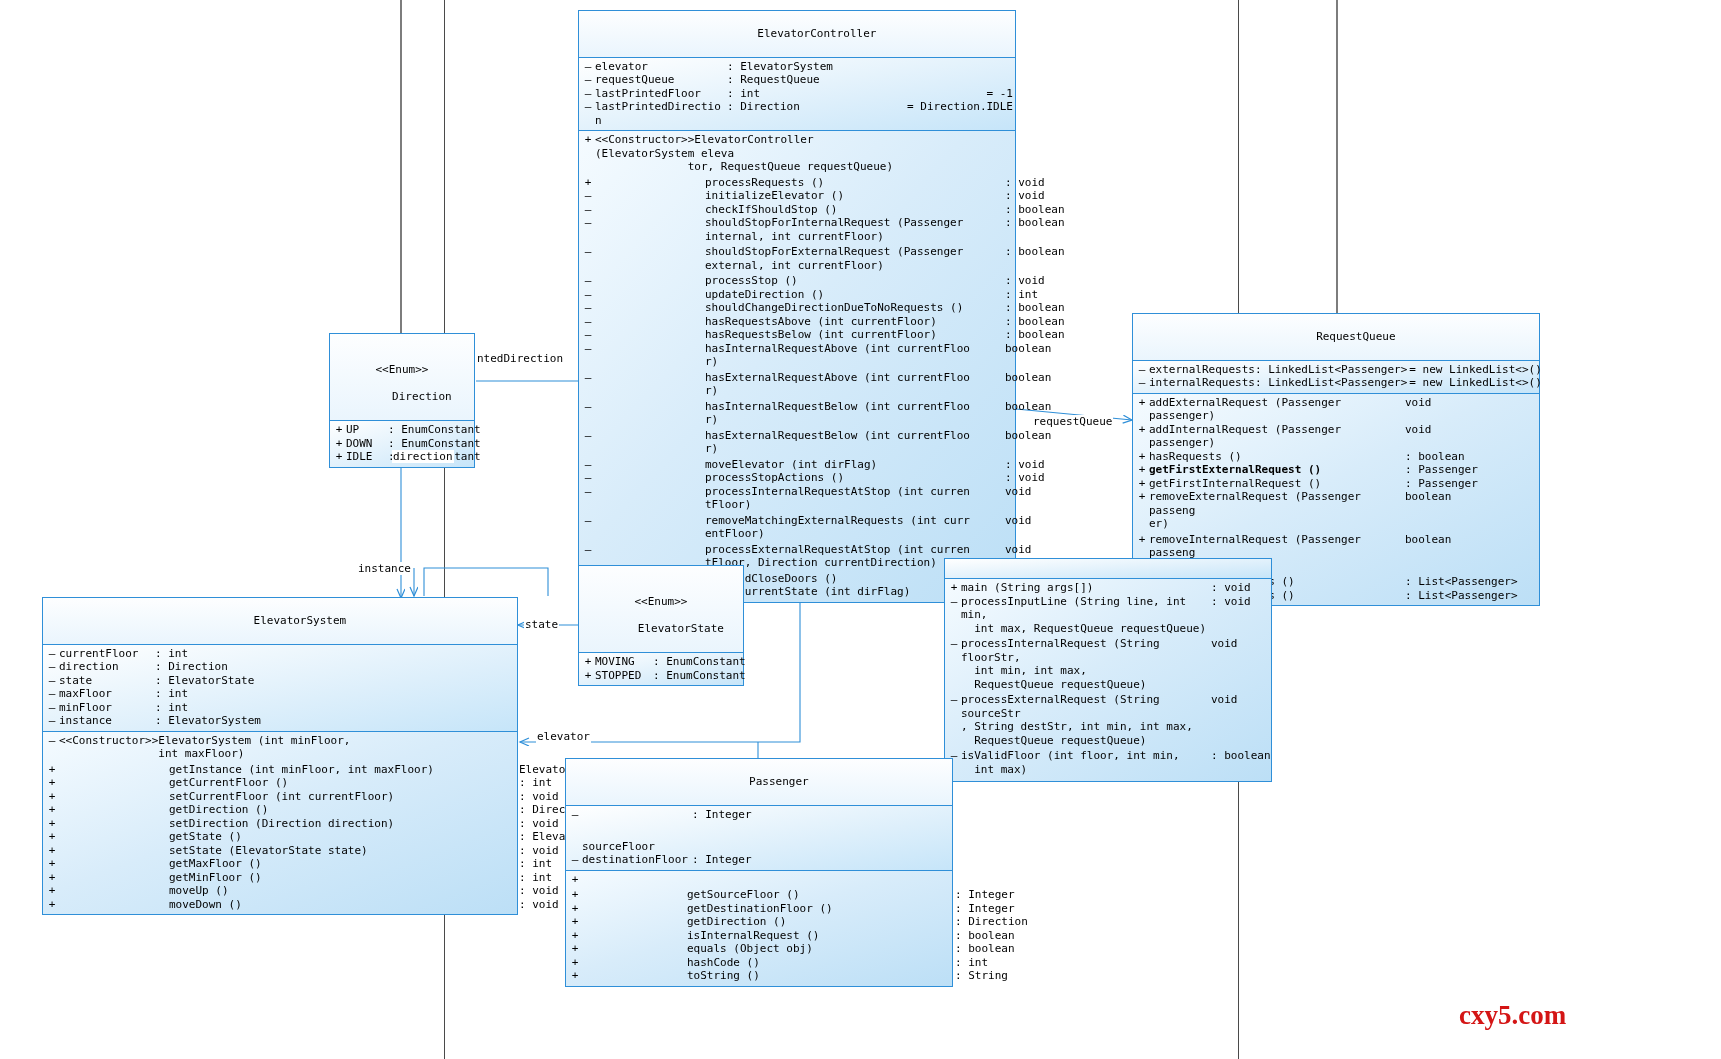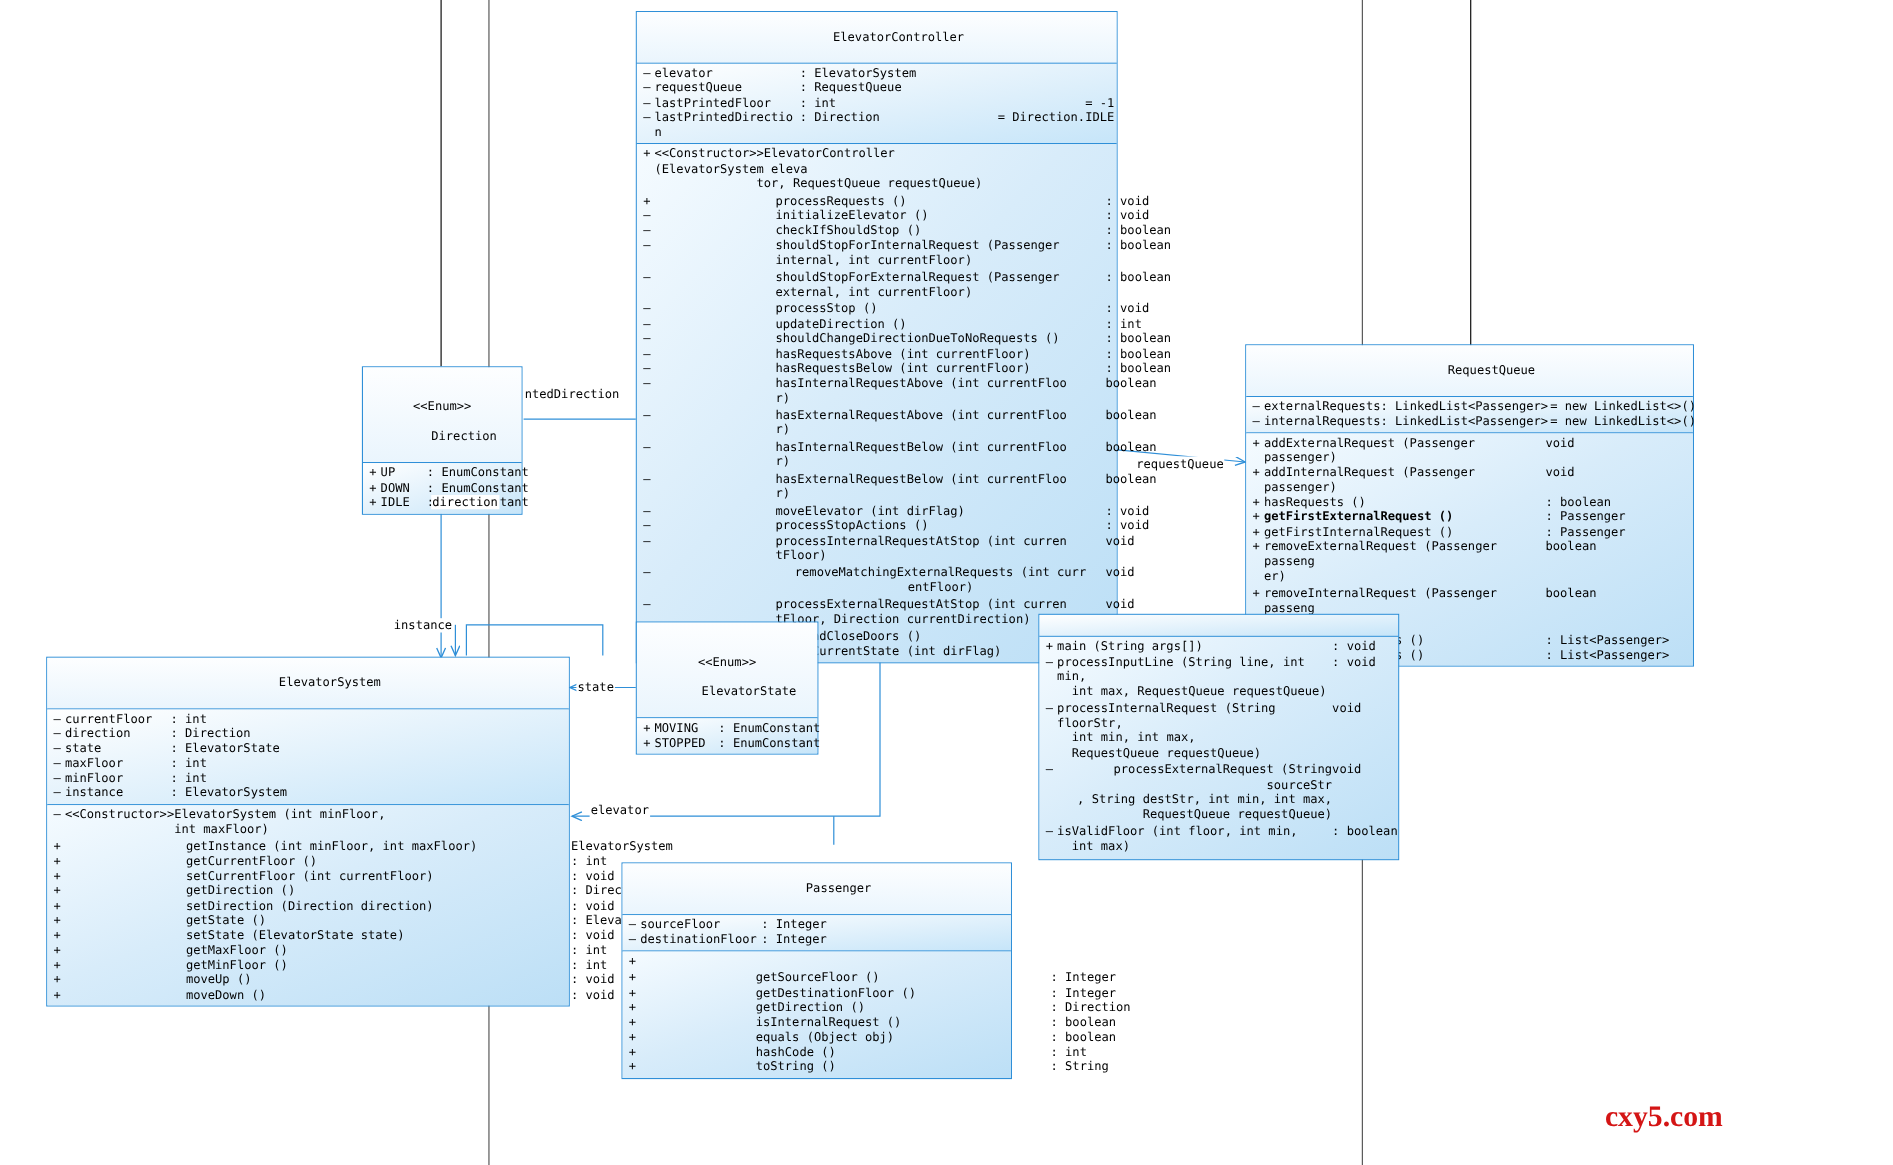--- a/index.html
+++ b/index.html
@@ -173,21 +173,21 @@
         <div class="row oprow" style="margin-bottom: 2px;"><span class="vis">–</span><span class="sig" style="width: 300px; flex: 0 0 300px; padding-left: 110px;">hasExternalRequestAbove (int currentFloo
 r)</span><span class="ret">boolean</span></div>
         <div class="row oprow" style="margin-bottom: 2px;"><span class="vis">–</span><span class="sig" style="width: 300px; flex: 0 0 300px; padding-left: 110px;">hasInternalRequestBelow (int currentFloo
 r)</span><span class="ret">boolean</span></div>
         <div class="row oprow" style="margin-bottom: 2px;"><span class="vis">–</span><span class="sig" style="width: 300px; flex: 0 0 300px; padding-left: 110px;">hasExternalRequestBelow (int currentFloo
 r)</span><span class="ret">boolean</span></div>
         <div class="row oprow"><span class="vis">–</span><span class="sig" style="width: 300px; flex: 0 0 300px; padding-left: 110px;">moveElevator (int dirFlag)</span><span class="ret">: void</span></div>
         <div class="row oprow"><span class="vis">–</span><span class="sig" style="width: 300px; flex: 0 0 300px; padding-left: 110px;">processStopActions ()</span><span class="ret">: void</span></div>
         <div class="row oprow" style="margin-bottom: 2px;"><span class="vis">–</span><span class="sig" style="width: 300px; flex: 0 0 300px; padding-left: 110px;">processInternalRequestAtStop (int curren
 tFloor)</span><span class="ret">void</span></div>
-        <div class="row oprow" style="margin-bottom: 2px;"><span class="vis">–</span><span class="sig" style="width: 300px; flex: 0 0 300px; padding-left: 110px; text-align: center;">removeMatchingExternalRequests (int curr
+        <div class="row oprow" style="margin-bottom: 2px;"><span class="vis">–</span><span class="sig" style="width: 300px; flex: 0 0 300px; padding-left: 110px;">removeMatchingExternalRequests (int curr
 entFloor)</span><span class="ret">void</span></div>
         <div class="row oprow" style="margin-bottom: 2px;"><span class="vis">–</span><span class="sig" style="width: 300px; flex: 0 0 300px; padding-left: 110px;">processExternalRequestAtStop (int curren
 tFloor, Direction currentDirection)</span><span class="ret">void</span></div>
         <div class="row oprow"><span class="vis">–</span><span class="sig" style="width: 300px; flex: 0 0 300px; padding-left: 110px;">openAndCloseDoors ()</span><span class="ret">: void</span></div>
         <div class="row oprow"><span class="vis">–</span><span class="sig" style="width: 300px; flex: 0 0 300px; padding-left: 110px;">printCurrentState (int dirFlag)</span><span class="ret">: void</span></div>
       </div>
   </div>
 
   <div class="uml" style="left:1132px; top:313px; width:408px;">
     <div class="title">
@@ -266,34 +266,34 @@
 
   <div class="uml" style="left:944px; top:558px; width:328px;">
     <div class="attrs empty" id="main-attrs"></div>
     <div class="ops" id="main-ops">
         <div class="row oprow"><span class="vis">+</span><span class="sig" style="width: 250px; flex: 0 0 250px;">main (String args[])</span><span class="ret">: void</span></div>
         <div class="row oprow" style="margin-bottom: 2px;"><span class="vis">–</span><span class="sig" style="width: 250px; flex: 0 0 250px;">processInputLine (String line, int min,
   int max, RequestQueue requestQueue)</span><span class="ret">: void</span></div>
         <div class="row oprow" style="margin-bottom: 2px;"><span class="vis">–</span><span class="sig" style="width: 250px; flex: 0 0 250px;">processInternalRequest (String floorStr,
   int min, int max,
   RequestQueue requestQueue)</span><span class="ret">void</span></div>
-        <div class="row oprow" style="margin-bottom: 2px;"><span class="vis">–</span><span class="sig" style="width: 250px; flex: 0 0 250px; text-align: right;">processExternalRequest (String sourceStr
+        <div class="row oprow" style="margin-bottom: 2px;"><span class="vis">–</span><span class="sig" style="width: 250px; flex: 0 0 250px;">processExternalRequest (String sourceStr
 , String destStr, int min, int max,
   RequestQueue requestQueue)</span><span class="ret">void</span></div>
         <div class="row oprow" style="margin-bottom: 2px;"><span class="vis">–</span><span class="sig" style="width: 250px; flex: 0 0 250px;">isValidFloor (int floor, int min,
   int max)</span><span class="ret">: boolean</span></div>
       </div>
   </div>
 
-  <div class="uml" style="left:565px; top:784px; width:355px;">
+  <div class="uml" style="left:565px; top:758px; width:388px;">
     <div class="title">
       <span>Passenger</span>
     </div>
     <div class="attrs" id="pass-attrs">
-        <div class="row arow"><span class="vis">–</span><span class="nm" style="width: 110px;">sourceFloor</span><span class="sep">: </span><span class="ty2">Integer</span></div>
+        <div class="row arow"><span class="vis">–</span><span class="nm" style="width: 110px; margin-top: 32px;">sourceFloor</span><span class="sep">: </span><span class="ty2">Integer</span></div>
         <div class="row arow"><span class="vis">–</span><span class="nm" style="width: 110px;">destinationFloor</span><span class="sep">: </span><span class="ty2">Integer</span></div>
       </div>
     <div class="ops" id="pass-ops">
         <div class="row oprow" style="margin-bottom: 2px;"><span class="vis">+</span><span class="ret"></span></div>
         <div class="row oprow"><span class="vis">+</span><span class="sig" style="width: 268px; flex: 0 0 268px; padding-left: 105px;">getSourceFloor ()</span><span class="ret">: Integer</span></div>
         <div class="row oprow"><span class="vis">+</span><span class="sig" style="width: 268px; flex: 0 0 268px; padding-left: 105px;">getDestinationFloor ()</span><span class="ret">: Integer</span></div>
         <div class="row oprow"><span class="vis">+</span><span class="sig" style="width: 268px; flex: 0 0 268px; padding-left: 105px;">getDirection ()</span><span class="ret">: Direction</span></div>
         <div class="row oprow"><span class="vis">+</span><span class="sig" style="width: 268px; flex: 0 0 268px; padding-left: 105px;">isInternalRequest ()</span><span class="ret">: boolean</span></div>
         <div class="row oprow"><span class="vis">+</span><span class="sig" style="width: 268px; flex: 0 0 268px; padding-left: 105px;">equals (Object obj)</span><span class="ret">: boolean</span></div>
         <div class="row oprow"><span class="vis">+</span><span class="sig" style="width: 268px; flex: 0 0 268px; padding-left: 105px;">hashCode ()</span><span class="ret">: int</span></div>

